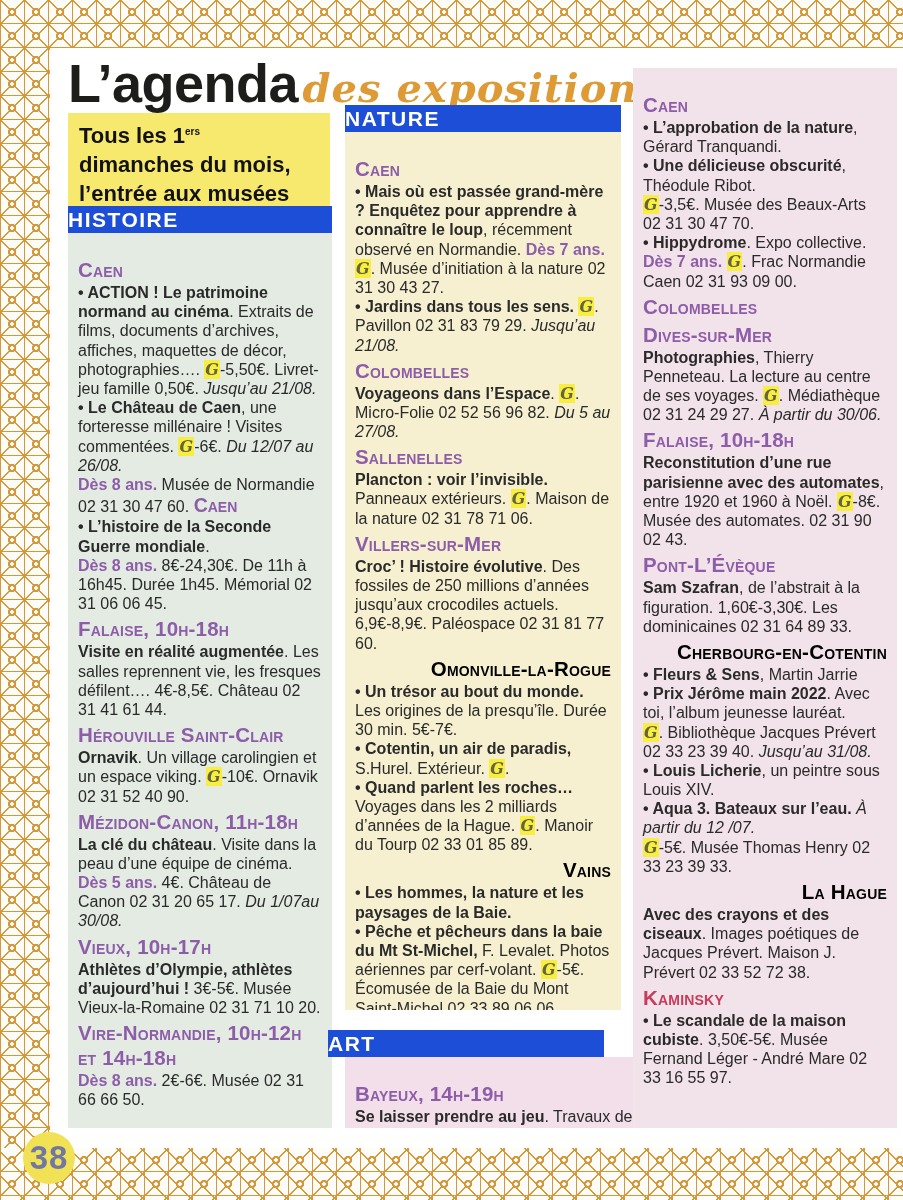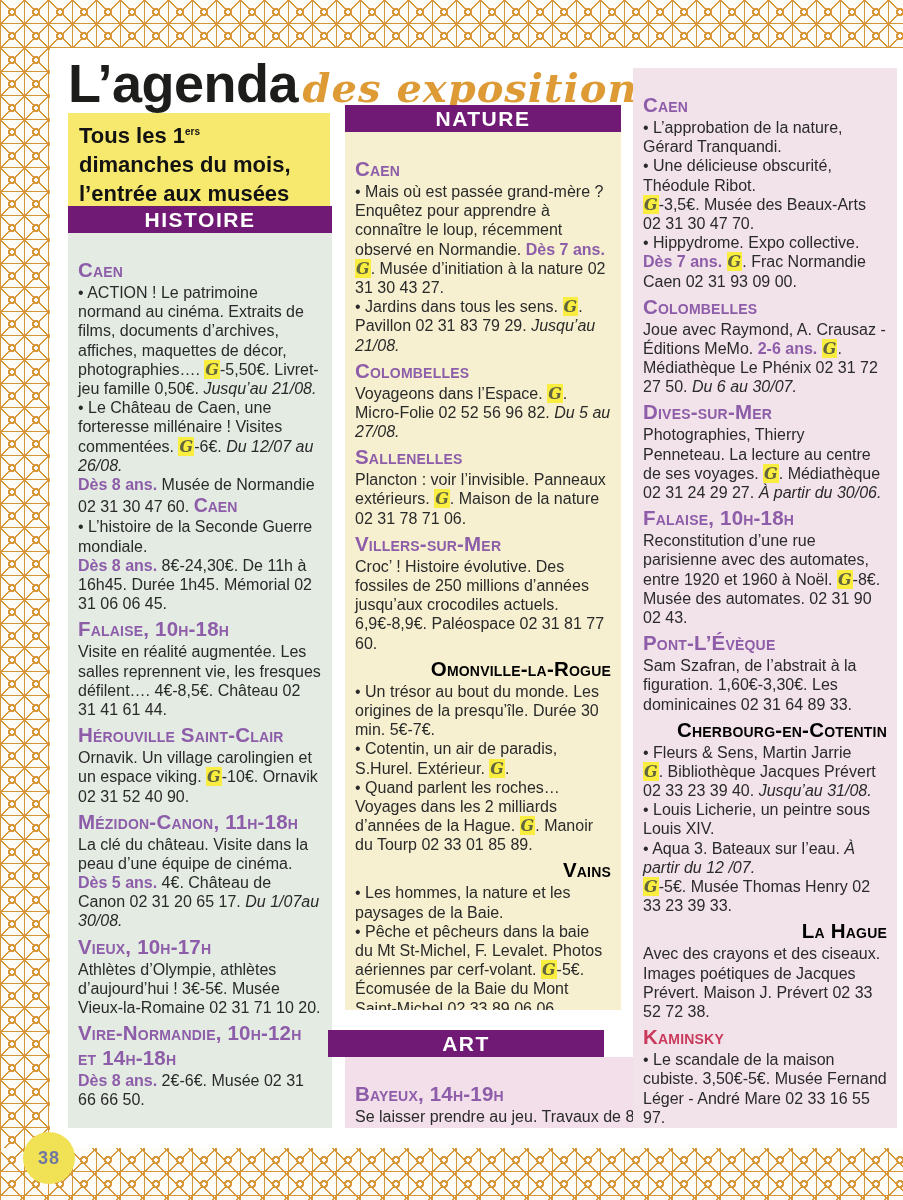--- a/index.html
+++ b/index.html
@@ -16,50 +16,50 @@
       repeating-linear-gradient(90deg,#d79739 0 1.4px,rgba(0,0,0,0) 1.4px 24px),
       repeating-linear-gradient(45deg,#d79739 0 1.3px,rgba(0,0,0,0) 1.3px 16.97px),
       repeating-linear-gradient(135deg,#d79739 0 1.3px,rgba(0,0,0,0) 1.3px 16.97px);
     background-size:24px 24px,24px 24px,24px 24px,auto,auto;
   }
   .pat-top{left:0;top:0;width:903px;height:48px;}
   .pat-left{left:0;top:0;width:50px;height:1200px;}
   .pat-bottom{left:0;top:1148px;width:903px;height:52px;}
 
   .page-circle{position:absolute;left:23px;top:1132px;width:52px;height:52px;border-radius:50%;
-    background:#f1e154;color:#7077a2;font-weight:bold;font-size:18px;display:flex;align-items:center;justify-content:center;
+    background:#f1e154;color:#7077a2;font-weight:bold;font-size:33px;display:flex;align-items:center;justify-content:center;
     letter-spacing:1px;z-index:5;}
 
   .title-row{position:absolute;left:68px;top:52px;width:820px;white-space:nowrap;}
   .title-main{font-size:54px;font-weight:bold;color:#1d1d1b;letter-spacing:-.5px;}
   .title-script{font-family:"DejaVu Serif",serif;font-style:italic;font-weight:bold;font-size:40px;color:#dd9a35;letter-spacing:1px;}
 
   .notice{position:absolute;left:68px;top:113px;width:240px;background:#f7e96d;color:#121212;
     font-weight:bold;font-size:22px;line-height:1.32;padding:8px 11px;}
   .notice sup{font-size:10px;}
 
-  .secbar{position:absolute;background:#701a75;color:#ffffff;font-weight:bold;font-size:21px;
-    letter-spacing:1.5px;text-align:center;line-height:27px;height:27px;}
+  .secbar{position:absolute;background:#1d4ed8;color:#ffffff;font-weight:bold;font-size:21px;
+    letter-spacing:1.5px;line-height:27px;height:27px;}
   .bar-histoire{left:68px;top:206px;width:264px;}
   .bar-nature{left:345px;top:105px;width:276px;}
   .bar-art{left:328px;top:1030px;width:276px;}
 
   .colbody{position:absolute;padding:21px 10px 8px 10px;box-sizing:border-box;overflow:hidden;
     font-size:16px;line-height:1.2;color:#2a2a2a;}
   .body-histoire{left:68px;top:233px;width:264px;height:895px;background:#e3ebe3;}
   .body-nature{left:345px;top:132px;width:276px;height:878px;background:#f6f0d0;}
   .body-art{left:345px;top:1057px;width:316px;height:71px;background:#f2dfe9;}
   .body-right{left:633px;top:68px;width:264px;height:1060px;background:#f2e2e9;}
 
   .city{font-weight:bold;font-variant:small-caps;font-size:20.5px;line-height:1.22;letter-spacing:.2px;margin:3px 0 1px 0;}
   .purple{color:#8d5da9;}
   .green{color:#000000;text-align:right;}
   .red{color:#c93a5c;}
   .para{margin:0;}
-  .seg-b{font-weight:normal;}
+  .seg-b{font-weight:bold;}
   .seg-i{font-style:italic;}
   .seg-a{font-weight:bold;color:#8d5da9;}
   .seg-ci{font-weight:bold;font-variant:small-caps;color:#8d5da9;font-size:19.5px;}
   .seg-g{background:#f9ee3f;font-style:italic;font-weight:bold;font-family:"DejaVu Serif",serif;color:#63653f;padding:0 1px;}
 </style>
 </head>
 <body>
 
 <div class="page">
 
@@ -127,29 +127,29 @@
       <p class="para"><span class="seg-b">Se laisser prendre au jeu</span><span class="seg-n">. Travaux de 8 artistes.</span></p>
     </div>
 
   <div class="colbody body-right">
       <div class="city purple">Caen</div>
       <p class="para"><span class="seg-b">• L’approbation de la nature</span><span class="seg-n">, Gérard Tranquandi.</span></p>
       <p class="para"><span class="seg-b">• Une délicieuse obscurité</span><span class="seg-n">, Théodule Ribot.</span></p>
       <p class="para"><span class="seg-g">G</span><span class="seg-n">-3,5€. Musée des Beaux-Arts 02 31 30 47 70.</span></p>
       <p class="para"><span class="seg-b">• Hippydrome</span><span class="seg-n">. Expo collective. </span><span class="seg-a">Dès 7 ans.</span><span class="seg-n"> </span><span class="seg-g">G</span><span class="seg-n">. Frac Normandie Caen 02 31 93 09 00.</span></p>
       <div class="city purple">Colombelles</div>
-      <p class="para"><span class="seg-b">Joue avec Raymond</span><span class="seg-n">, A. Crausaz - Éditions MeMo. </span><span class="seg-a">2-6 ans.</span><span class="seg-n"> </span><span class="seg-g">G</span><span class="seg-n">. Médiathèque Le Phénix 02 31 72 27 50. </span><span class="seg-i">Du 6 au 30/07.</span></p>
       <div class="city purple">Dives-sur-Mer</div>
       <p class="para"><span class="seg-b">Photographies</span><span class="seg-n">, Thierry Penneteau. La lecture au centre de ses voyages. </span><span class="seg-g">G</span><span class="seg-n">. Médiathèque 02 31 24 29 27. </span><span class="seg-i">À partir du 30/06.</span></p>
       <div class="city purple">Falaise, 10h-18h</div>
       <p class="para"><span class="seg-b">Reconstitution d’une rue parisienne avec des automates</span><span class="seg-n">, entre 1920 et 1960 à Noël. </span><span class="seg-g">G</span><span class="seg-n">-8€. Musée des automates. 02 31 90 02 43.</span></p>
       <div class="city purple">Pont-L’Évèque</div>
       <p class="para"><span class="seg-b">Sam Szafran</span><span class="seg-n">, de l’abstrait à la figuration. 1,60€-3,30€. Les dominicaines 02 31 64 89 33.</span></p>
       <div class="city green">Cherbourg-en-Cotentin</div>
       <p class="para"><span class="seg-b">• Fleurs &amp; Sens</span><span class="seg-n">, Martin Jarrie</span></p>
+      <p class="para"><span class="seg-b">• Prix Jérôme main 2022</span><span class="seg-n">. Avec toi, l’album jeunesse lauréat.</span></p>
       <p class="para"><span class="seg-g">G</span><span class="seg-n">. Bibliothèque Jacques Prévert 02 33 23 39 40. </span><span class="seg-i">Jusqu’au 31/08.</span></p>
       <p class="para"><span class="seg-b">• Louis Licherie</span><span class="seg-n">, un peintre sous Louis XIV.</span></p>
       <p class="para"><span class="seg-b">• Aqua 3. Bateaux sur l’eau.</span><span class="seg-n"> </span><span class="seg-i">À partir du 12 /07.</span></p>
       <p class="para"><span class="seg-g">G</span><span class="seg-n">-5€. Musée Thomas Henry 02 33 23 39 33.</span></p>
       <div class="city green">La Hague</div>
       <p class="para"><span class="seg-b">Avec des crayons et des ciseaux</span><span class="seg-n">. Images poétiques de Jacques Prévert. Maison J. Prévert 02 33 52 72 38.</span></p>
       <div class="city red">Kaminsky</div>
       <p class="para"><span class="seg-b">• Le scandale de la maison cubiste</span><span class="seg-n">. 3,50€-5€. Musée Fernand Léger - André Mare 02 33 16 55 97. </span></p>
     </div>
 

